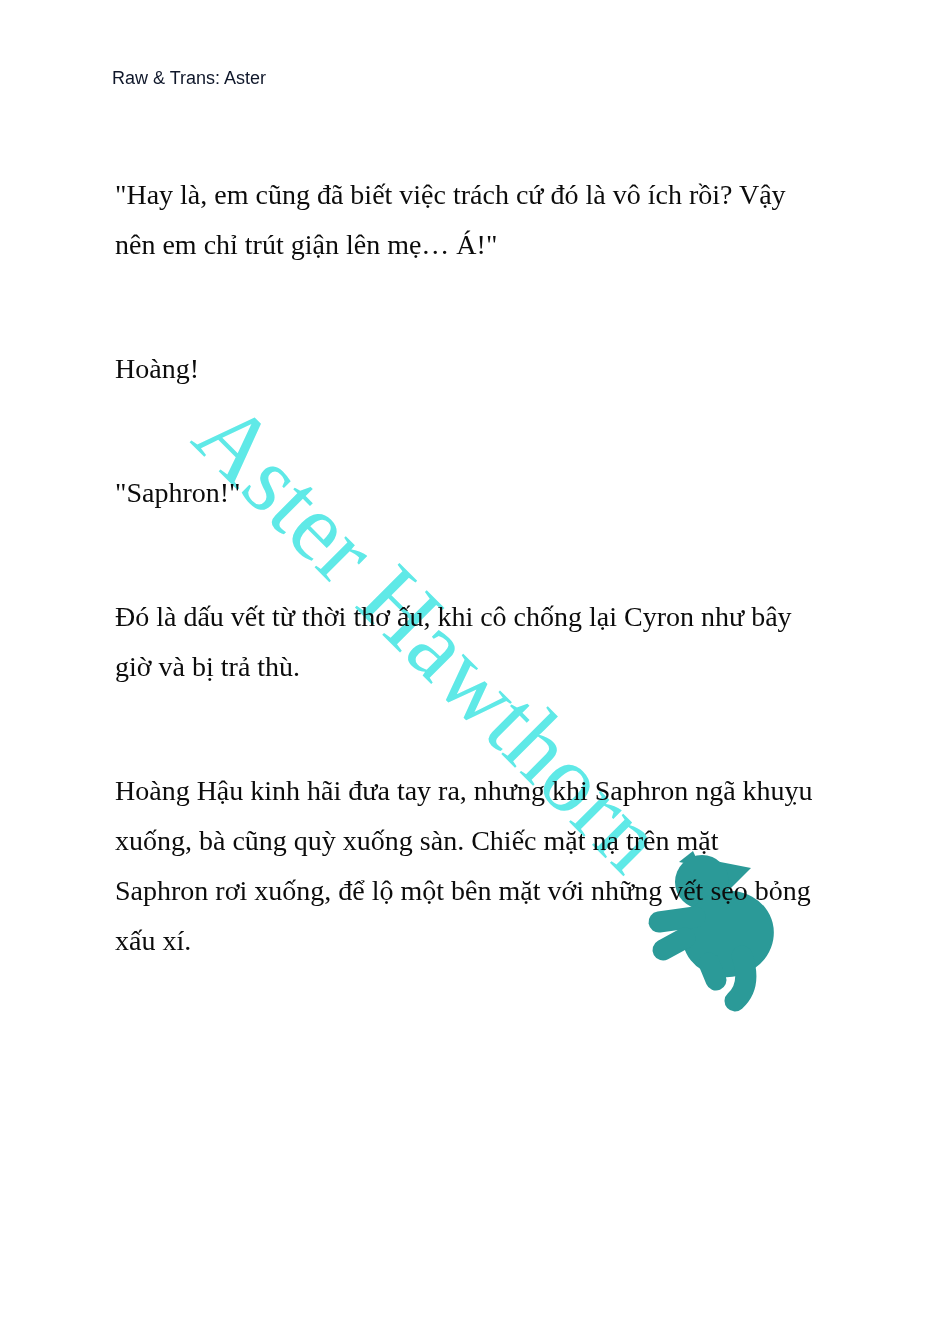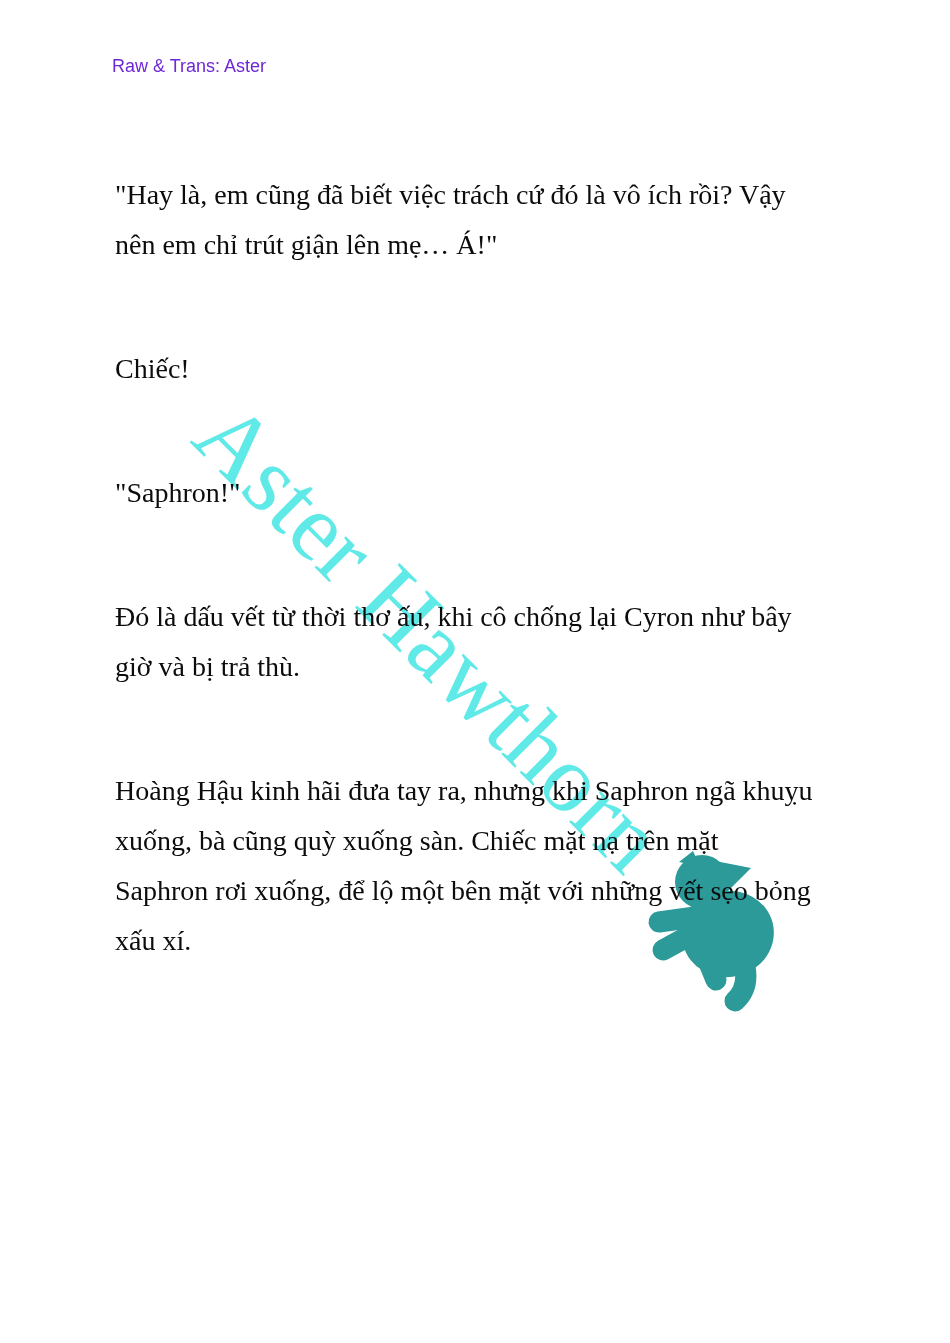--- a/index.html
+++ b/index.html
@@ -7,24 +7,24 @@
     position: relative;
     width: 950px;
     height: 1343px;
     background: #ffffff;
     overflow: hidden;
     font-family: "Liberation Serif", serif;
   }
   .credit {
     position: absolute;
     left: 112px;
-    top: 56px;
+    top: 68px;
     font-family: "Liberation Sans", sans-serif;
     font-size: 18px;
-    color: #6d28d9;
+    color: #0f172a;
     z-index: 3;
   }
   .content {
     position: absolute;
     left: 115px;
     top: 170px;
     width: 760px;
     z-index: 3;
   }
   .content p {
@@ -82,21 +82,21 @@
         <path d="M97,106 C104,126 101,141 90,151"></path>
       </g>
     </svg>
   </div>
 
   <div class="credit">Raw &amp; Trans: Aster</div>
 
   <div class="content">
     <p>"Hay là, em cũng đã biết việc trách cứ đó là vô ích rồi? Vậy
 nên em chỉ trút giận lên mẹ… Á!"</p>
-    <p>Chiếc!</p>
+    <p>Hoàng!</p>
     <p>"Saphron!"</p>
     <p>Đó là dấu vết từ thời thơ ấu, khi cô chống lại Cyron như bây
 giờ và bị trả thù.</p>
     <p>Hoàng Hậu kinh hãi đưa tay ra, nhưng khi Saphron ngã khuỵu
 xuống, bà cũng quỳ xuống sàn. Chiếc mặt nạ trên mặt
 Saphron rơi xuống, để lộ một bên mặt với những vết sẹo bỏng
 xấu xí.</p>
   </div>
 
 </div>

